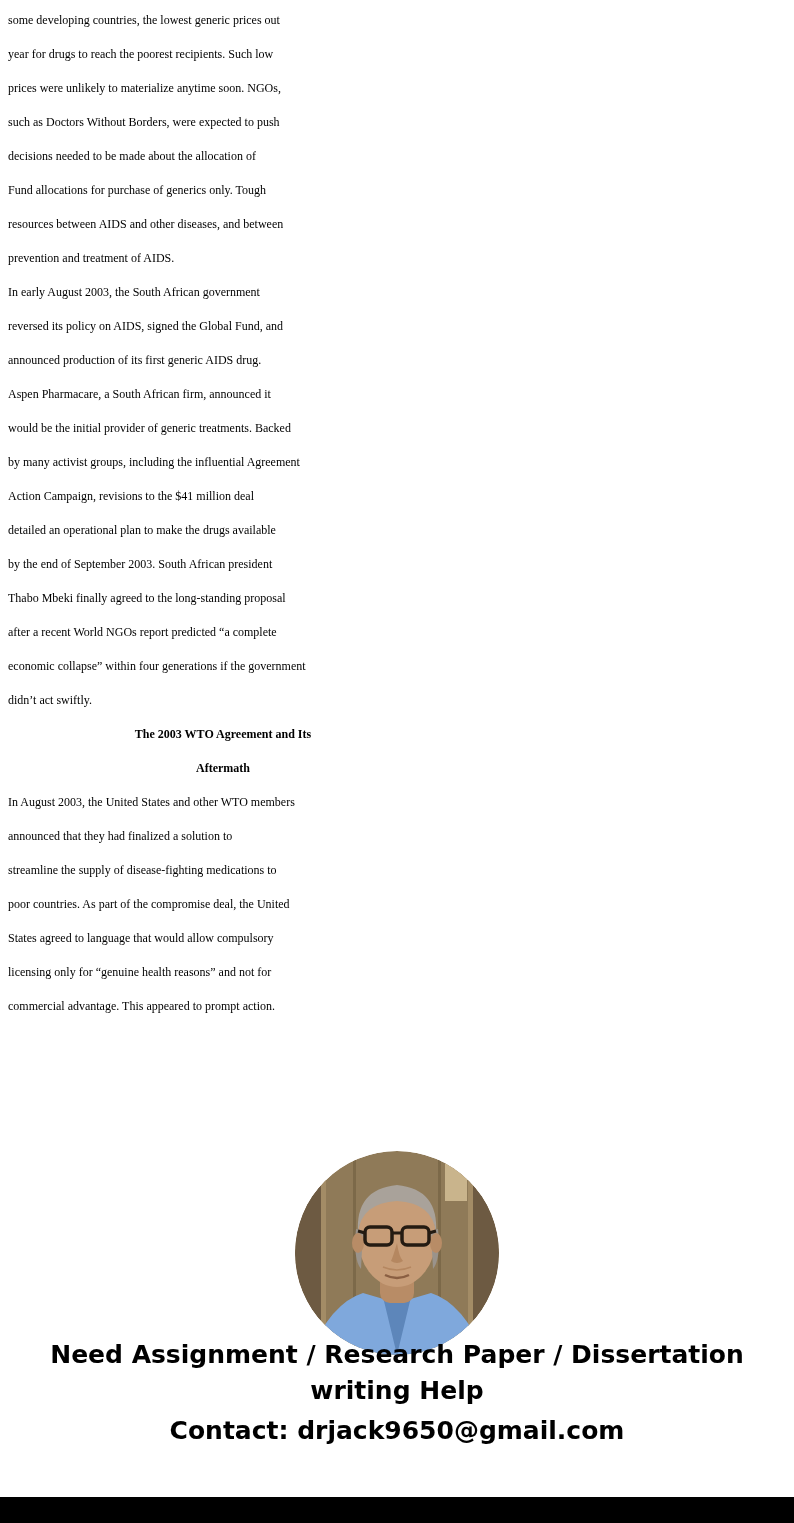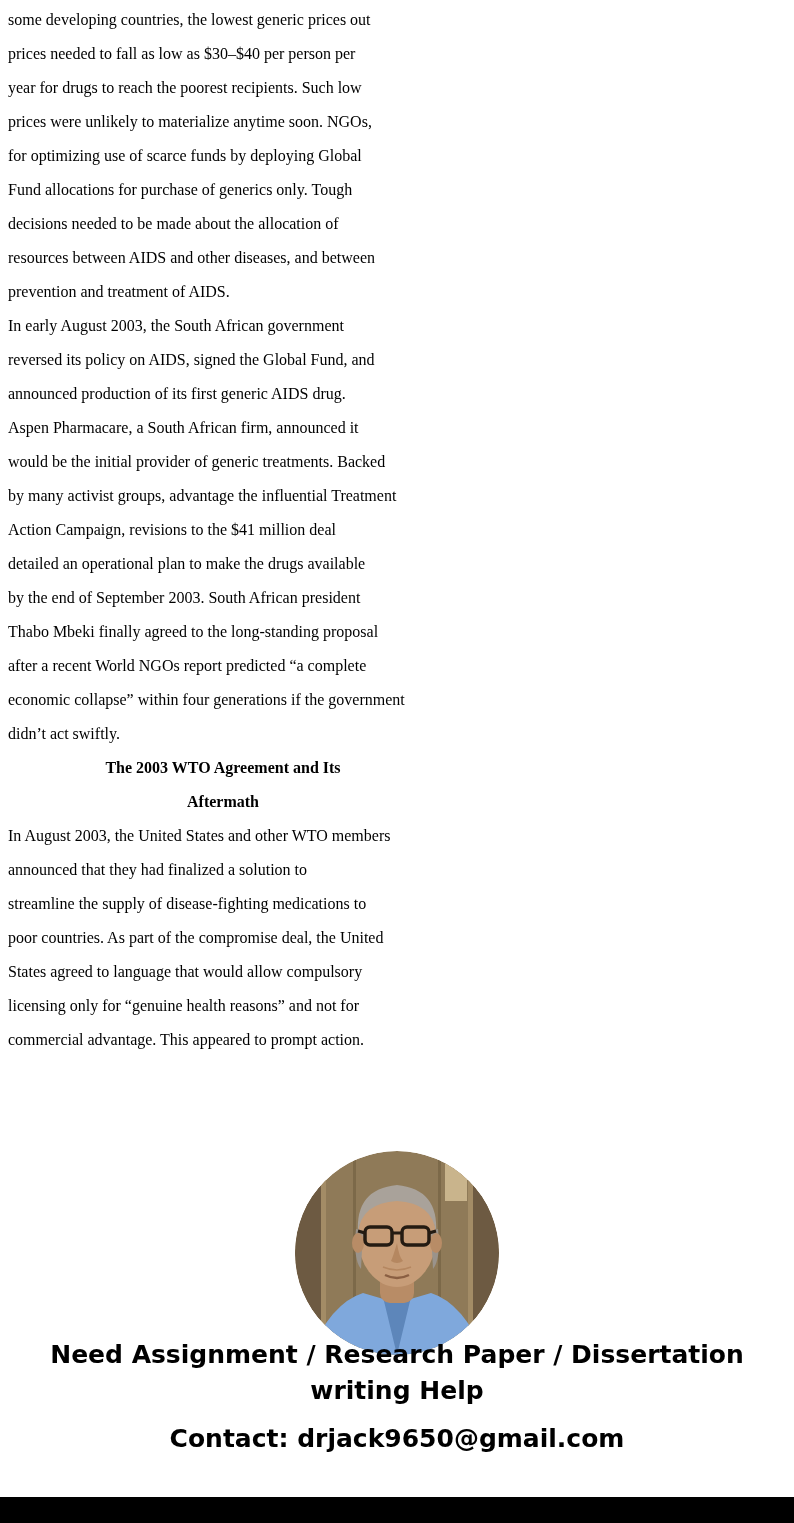--- a/index.html
+++ b/index.html
@@ -17,21 +17,21 @@
   }
   .page {
     position: absolute;
     inset: 0;
   }
   .text-column {
     position: absolute;
     left: 8px;
     top: 3px;
     width: 430px;
-    font-size: 16px;
+    font-size: 12px;
   }
   .doc-line {
     height: 34px;
     line-height: 34px;
     white-space: nowrap;
   }
   .doc-line.bold {
     font-weight: bold;
     text-align: center;
   }
@@ -57,52 +57,51 @@
     font-family: "DejaVu Sans", "Liberation Sans", sans-serif;
     font-weight: bold;
     font-size: 25px;
     line-height: 36px;
   }
   .banner-help {
     width: 745px;
     margin: 0 auto;
   }
   .banner-contact {
-    margin-top: 12px;
+    margin-top: 4px;
   }
   .bottom-bar {
     position: absolute;
     left: 0;
     top: 1497px;
     width: 100%;
     height: 26px;
     background: #000000;
   }
 </style>
 </head>
 <body>
 
 <div class="page">
 
   <div class="text-column">
       <div class="doc-line">some developing countries, the lowest generic prices out</div>
-      <div class="doc-line">prices needed to fall as low as $30–$40 per person per</div>
       <div class="doc-line">year for drugs to reach the poorest recipients. Such low</div>
       <div class="doc-line">prices were unlikely to materialize anytime soon. NGOs,</div>
-      <div class="doc-line">for optimizing use of scarce funds by deploying Global</div>
+      <div class="doc-line">such as Doctors Without Borders, were expected to push</div>
+      <div class="doc-line">decisions needed to be made about the allocation of</div>
       <div class="doc-line">Fund allocations for purchase of generics only. Tough</div>
-      <div class="doc-line">decisions needed to be made about the allocation of</div>
       <div class="doc-line">resources between AIDS and other diseases, and between</div>
       <div class="doc-line">prevention and treatment of AIDS.</div>
       <div class="doc-line">In early August 2003, the South African government</div>
       <div class="doc-line">reversed its policy on AIDS, signed the Global Fund, and</div>
       <div class="doc-line">announced production of its first generic AIDS drug.</div>
       <div class="doc-line">Aspen Pharmacare, a South African firm, announced it</div>
       <div class="doc-line">would be the initial provider of generic treatments. Backed</div>
-      <div class="doc-line">by many activist groups, advantage the influential Treatment</div>
+      <div class="doc-line">by many activist groups, including the influential Agreement</div>
       <div class="doc-line">Action Campaign, revisions to the $41 million deal</div>
       <div class="doc-line">detailed an operational plan to make the drugs available</div>
       <div class="doc-line">by the end of September 2003. South African president</div>
       <div class="doc-line">Thabo Mbeki finally agreed to the long-standing proposal</div>
       <div class="doc-line">after a recent World NGOs report predicted “a complete</div>
       <div class="doc-line">economic collapse” within four generations if the government</div>
       <div class="doc-line">didn’t act swiftly.</div>
       <div class="doc-line bold">The 2003 WTO Agreement and Its</div>
       <div class="doc-line bold">Aftermath</div>
       <div class="doc-line">In August 2003, the United States and other WTO members</div>

